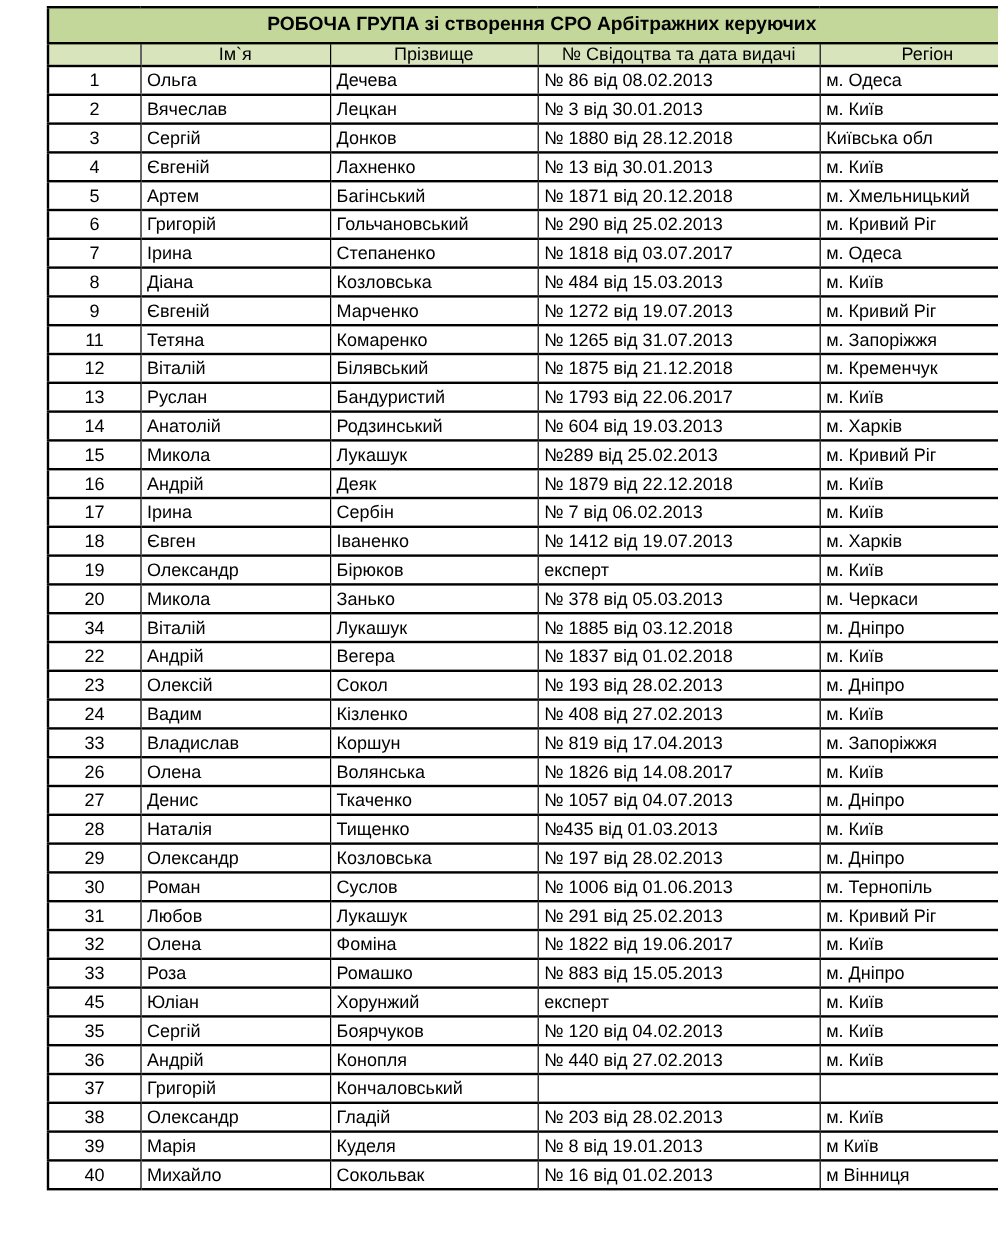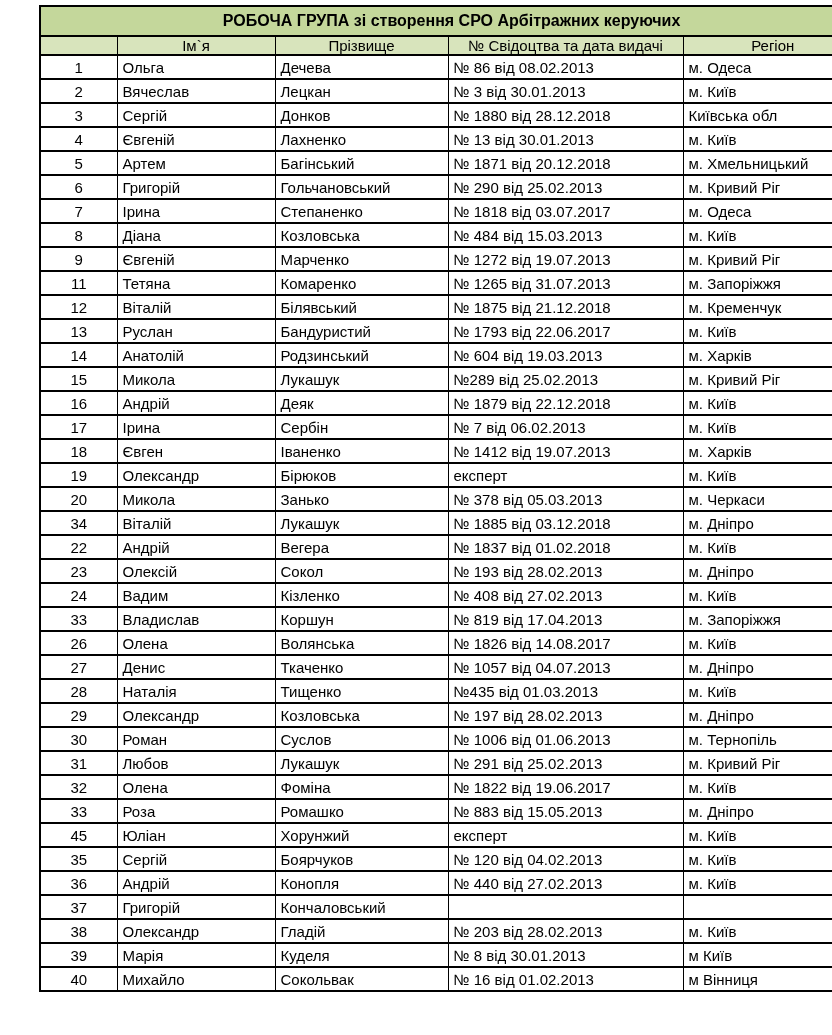--- a/index.html
+++ b/index.html
@@ -336,21 +336,21 @@
     <td class="num-cell">38</td>
     <td class="text-cell">Олександр</td>
     <td class="text-cell">Гладій</td>
     <td class="text-cell">№ 203 від 28.02.2013</td>
     <td class="text-cell">м. Київ</td>
   </tr>
         <tr>
     <td class="num-cell">39</td>
     <td class="text-cell">Марія</td>
     <td class="text-cell">Куделя</td>
-    <td class="text-cell">№ 8 від 30.01.2013</td>
+    <td class="text-cell">№ 8 від 19.01.2013</td>
     <td class="text-cell">м Київ</td>
   </tr>
         <tr>
     <td class="num-cell">40</td>
     <td class="text-cell">Михайло</td>
     <td class="text-cell">Сокольвак</td>
     <td class="text-cell">№ 16 від 01.02.2013</td>
     <td class="text-cell">м Вінниця</td>
   </tr>
       </tbody>

